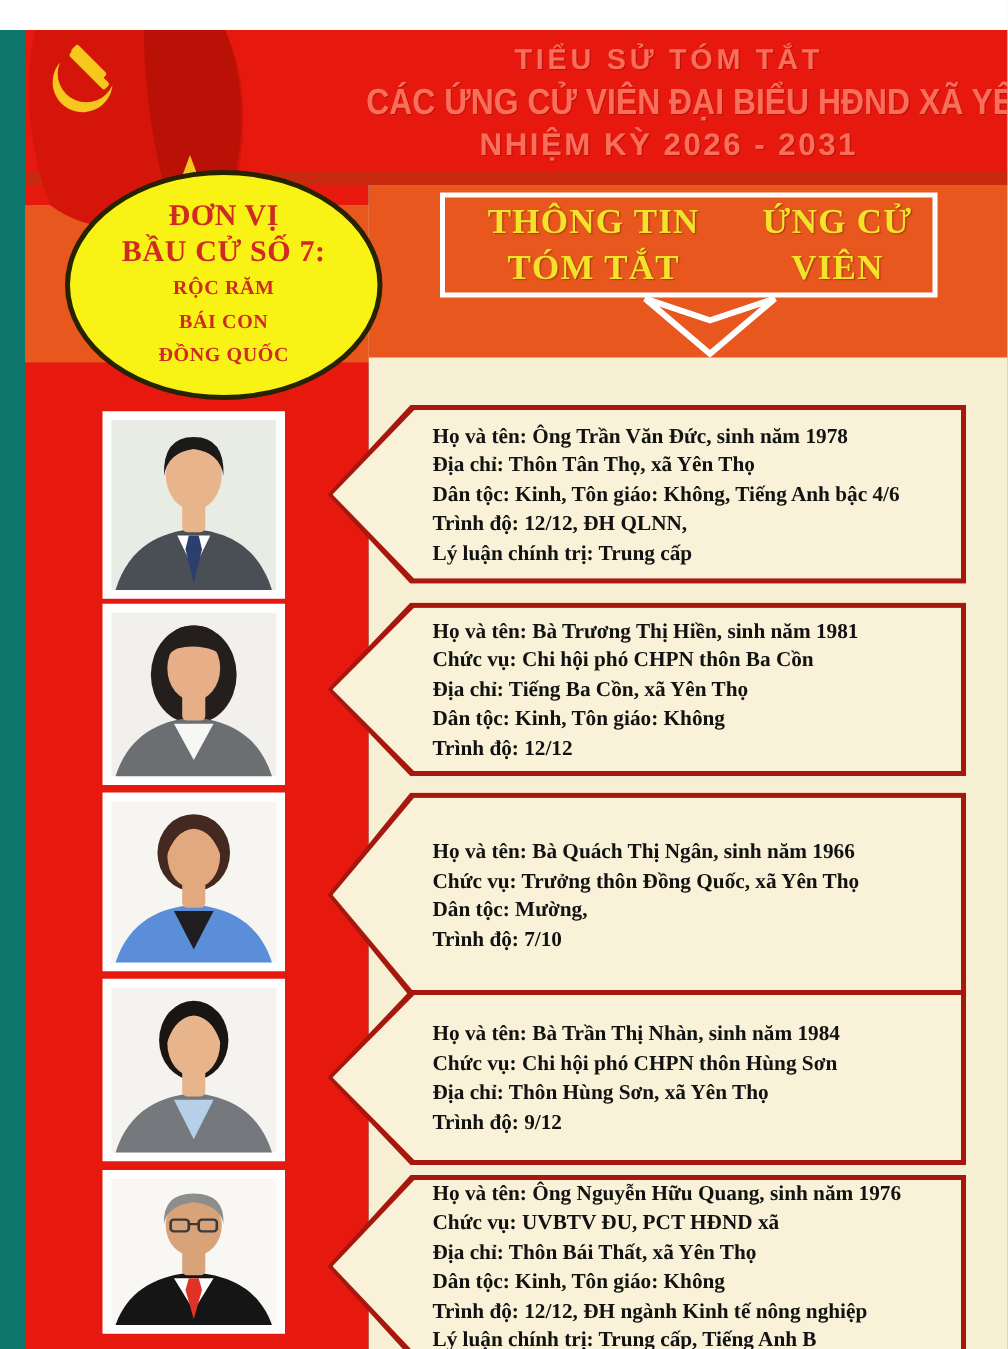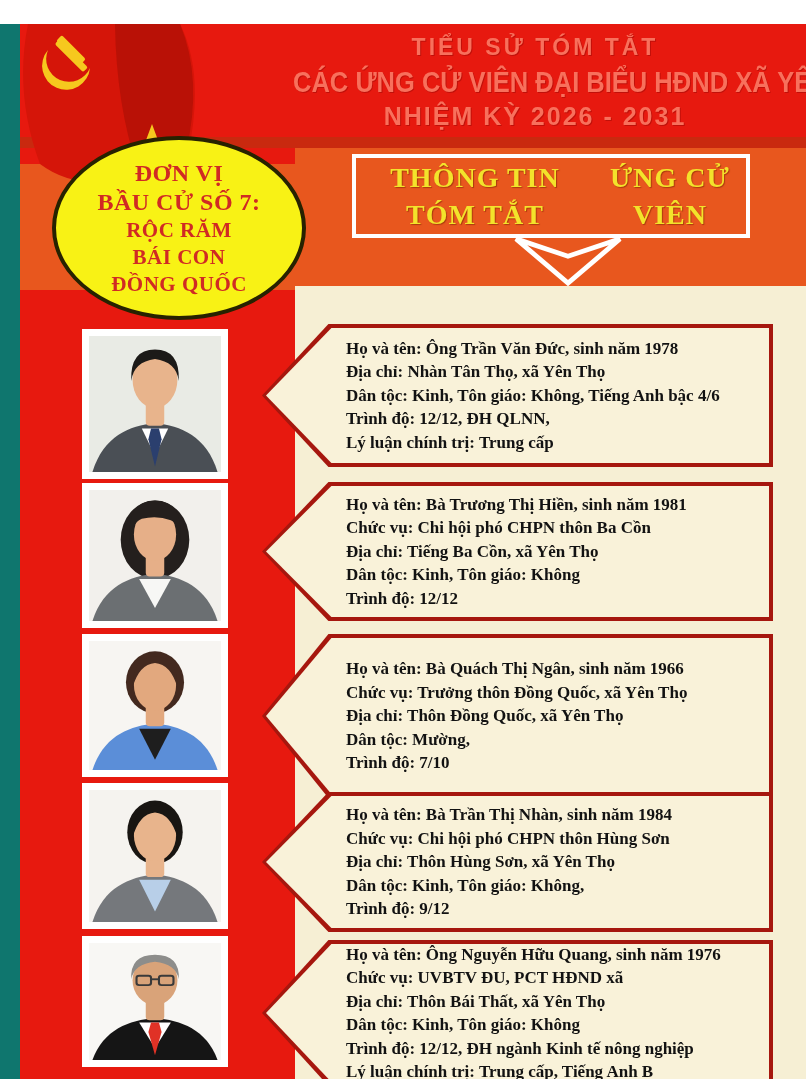--- a/index.html
+++ b/index.html
@@ -40,21 +40,21 @@
     background:var(--orange,#e8571e);
   }
   
   .unit-oval{
     position:absolute;left:52px;top:112px;width:246px;height:176px;
     background:var(--yellow,#f8f215);border:4px solid #272200;border-radius:50%;
     display:flex;flex-direction:column;align-items:center;justify-content:center;
     z-index:5;color:var(--oval_text,#d02a24);font-weight:bold;text-align:right;
   }
   .unit-line-big{font-size:24px;line-height:29px;letter-spacing:.5px;}
-  .unit-line-small{font-size:21px;line-height:27px;letter-spacing:.5px;}
+  .unit-line-small{font-size:16px;line-height:27px;letter-spacing:.5px;}
   
   .right-region{
     position:absolute;left:295px;top:124px;width:511px;height:955px;
     background:var(--cream,#f6efd4);
   }
   .title-zone{
     position:absolute;left:0;top:0;width:511px;height:138px;
     background:var(--orange,#e8571e);
   }
   .title-box{
@@ -198,53 +198,51 @@
         <rect x="53" y="28" width="11" height="8" rx="2"></rect>
         <line x1="47" y1="31" x2="53" y2="31"></line>
       </g>
       <polygon points="47,68 53,68 55,76 50,96 45,76" fill="#e03226"></polygon>
     </svg>
   </div>
 
   <div class="card-outer" style="top:300px;height:143px;">
     <div class="card-inner">
       <div class="card-line">Họ và tên: Ông Trần Văn Đức, sinh năm 1978</div>
-      <div class="card-line">Địa chỉ: Nhàn Tân Thọ, xã Yên Thọ</div>
+      <div class="card-line">Địa chỉ: Thôn Tân Thọ, xã Yên Thọ</div>
       <div class="card-line">Dân tộc: Kinh, Tôn giáo: Không, Tiếng Anh bậc 4/6</div>
       <div class="card-line">Trình độ: 12/12, ĐH QLNN,</div>
       <div class="card-line">Lý luận chính trị: Trung cấp</div>
     </div>
   </div>
 
   <div class="card-outer" style="top:458px;height:139px;">
     <div class="card-inner">
       <div class="card-line">Họ và tên: Bà Trương Thị Hiền, sinh năm 1981</div>
       <div class="card-line">Chức vụ: Chi hội phó CHPN thôn Ba Cồn</div>
       <div class="card-line">Địa chỉ: Tiếng Ba Cồn, xã Yên Thọ</div>
       <div class="card-line">Dân tộc: Kinh, Tôn giáo: Không</div>
       <div class="card-line">Trình độ: 12/12</div>
     </div>
   </div>
 
   <div class="card-outer" style="top:610px;height:164px;">
     <div class="card-inner">
       <div class="card-line">Họ và tên: Bà Quách Thị Ngân, sinh năm 1966</div>
       <div class="card-line">Chức vụ: Trưởng thôn Đồng Quốc, xã Yên Thọ</div>
-      <div class="card-line">Địa chỉ: Thôn Đồng Quốc, xã Yên Thọ</div>
       <div class="card-line">Dân tộc: Mường,</div>
       <div class="card-line">Trình độ: 7/10</div>
     </div>
   </div>
 
   <div class="card-outer" style="top:768px;height:140px;">
     <div class="card-inner">
       <div class="card-line">Họ và tên: Bà Trần Thị Nhàn, sinh năm 1984</div>
       <div class="card-line">Chức vụ: Chi hội phó CHPN thôn Hùng Sơn</div>
       <div class="card-line">Địa chỉ: Thôn Hùng Sơn, xã Yên Thọ</div>
-      <div class="card-line">Dân tộc: Kinh, Tôn giáo: Không,</div>
       <div class="card-line">Trình độ: 9/12</div>
     </div>
   </div>
 
   <div class="card-outer" style="top:916px;height:146px;">
     <div class="card-inner">
       <div class="card-line">Họ và tên: Ông Nguyễn Hữu Quang, sinh năm 1976</div>
       <div class="card-line">Chức vụ: UVBTV ĐU, PCT HĐND xã</div>
       <div class="card-line">Địa chỉ: Thôn Bái Thất, xã Yên Thọ</div>
       <div class="card-line">Dân tộc: Kinh, Tôn giáo: Không</div>

